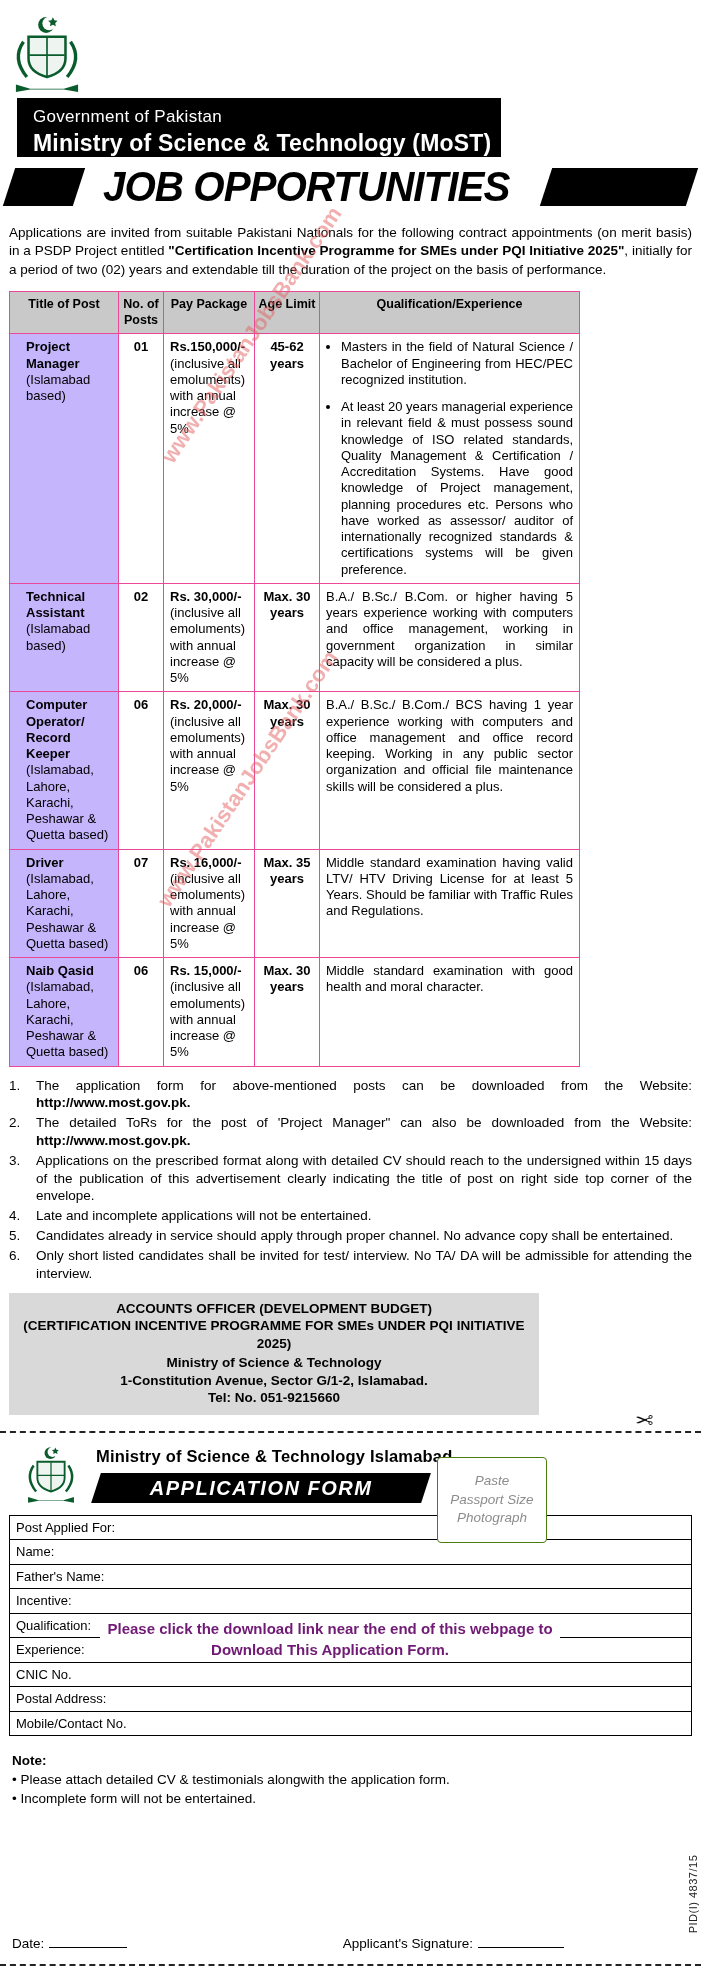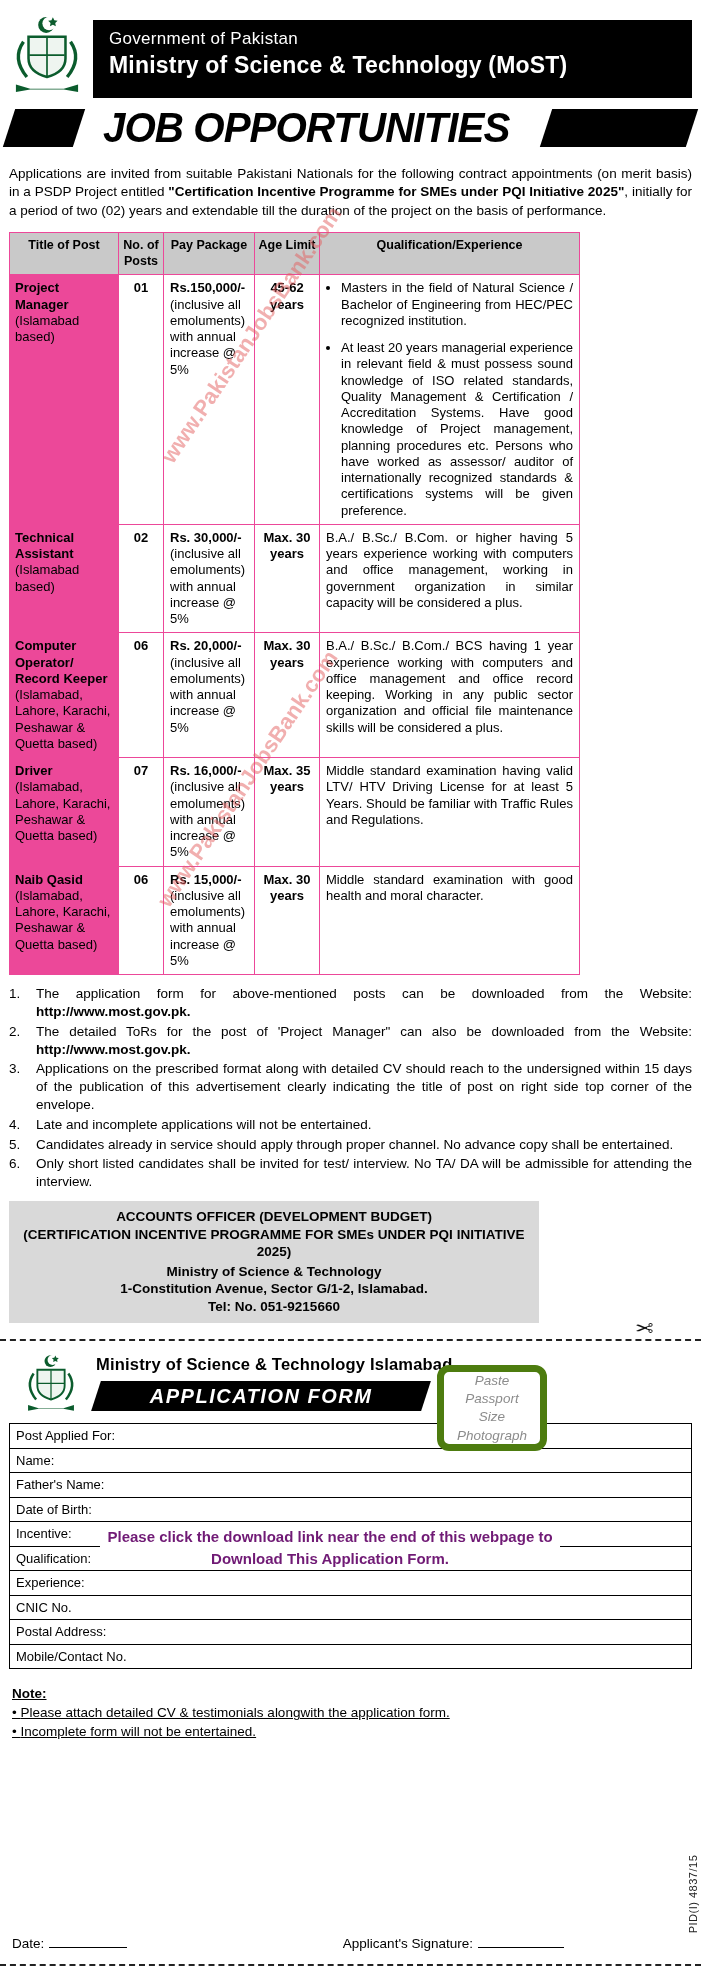--- a/index.html
+++ b/index.html
@@ -1,42 +1,42 @@
 <!DOCTYPE html>
 <html><head>
 <meta charset="utf-8">
 <style>
   * { margin:0; padding:0; box-sizing:border-box; }
   body { background:#777; }
   .page { width:701px; height:1988px; background:#fff; position:relative; overflow:hidden;
           margin:0 auto; font-family:"Liberation Sans", sans-serif; color:#000; }
 
   
-  .masthead { display:flex; align-items:flex-end; margin:14px 9px 0; }
+  .masthead { display:flex; align-items:flex-start; margin:14px 9px 0;flex-direction:column; }
   .emblem-large { width:76px; height:84px; flex:none; }
   .mast-bar { flex:1; background:#000; height:78px; color:#fff; padding:9px 10px 0 16px; margin-left:8px; }
   .gov-line { font-size:17px; letter-spacing:.3px; }
   .ministry-line { font-size:23px; font-weight:bold; margin-top:3px; letter-spacing:.2px; }
 
   .job-row { display:flex; align-items:center; margin:7px 9px 0; height:46px; }
   .shape { background:#000; height:38px; transform:skewX(-18deg); }
   .shape-left { width:70px; }
   .shape-right { flex:1; margin-left:4px; }
   .job-title { font-size:42px; font-weight:bold; font-style:italic; letter-spacing:-1px;
                margin:0 16px 0 24px; white-space:nowrap; transform:scaleX(.96); transform-origin:left; }
 
   
   .intro { margin:14px 9px 0; font-size:13.5px; line-height:1.36; text-align:justify; }
 
   
   table.jobs { border-collapse:collapse; margin:12px 0 0 9px; width:570px; table-layout:fixed;
                font-size:13px; line-height:1.25; }
   .jobs th, .jobs td { border:1px solid #ec4899; vertical-align:top; padding:5px 6px; }
   .jobs th { background:#c9c9c9; text-align:center; font-size:12.5px; padding:5px 2px; }
-  td.c-title { background:#ec4899; padding-left:5px; padding-right:4px; }
+  td.c-title { background:#c4b5fd; padding-left:16px; padding-right:4px; }
   .post-title { font-weight:bold; }
   td.c-posts { text-align:center; font-weight:bold; }
   .pay-amt { display:block; font-weight:bold; }
   td.c-age { text-align:center; font-weight:bold; }
   td.c-qual { text-align:justify; }
   ul.qual-list { margin:0; padding-left:15px; }
   ul.qual-list li { margin-bottom:11px; }
   ul.qual-list li:last-child { margin-bottom:0; }
 
   
@@ -61,30 +61,30 @@
   .form-section { position:relative; margin:12px 9px 0; }
   .form-head { display:flex; align-items:flex-start; }
   .emblem-small { width:56px; height:62px; margin-left:14px; flex:none; }
   .form-head-right { margin-left:17px; padding-top:2px; }
   .form-ministry { font-size:16.5px; font-weight:bold; letter-spacing:.2px; }
   .form-bar { margin-top:7px; width:330px; height:30px; background:#000; transform:skewX(-18deg);
               display:flex; align-items:center; justify-content:center; }
   .form-bar-text { transform:skewX(18deg); color:#fff; font-weight:bold; font-style:italic;
                    font-size:20px; letter-spacing:1.5px; white-space:nowrap; }
   .photo-box { position:absolute; left:428px; top:12px; width:110px; height:86px; background:#fff;
-               border:7px solid #4d7c0f; border-radius:12px; z-index:6; display:flex; align-items:center;
+               border:1px solid #4d7c0f; border-radius:4px; z-index:6; display:flex; align-items:center;
                justify-content:center; text-align:center; color:#8c8c8c; font-style:italic;
                font-size:13.5px; line-height:1.35; padding:4px 10px; }
   .form-rows { position:relative; margin-top:8px; border:1px solid #000; border-bottom:none; }
   .form-row { border-bottom:1px solid #000; height:24.5px; line-height:23px; padding-left:6px;
               font-size:13px; background:#fff; }
   .download-notice { position:absolute; left:90px; top:101px; width:460px; height:45px; background:#fff;
                      z-index:5; color:#701a75; font-weight:bold; font-size:15px; line-height:1.45;
                      text-align:center; display:flex; align-items:center; justify-content:center; }
-  .form-note { margin:16px 0 0 3px; font-size:13.5px; line-height:1.4;text-decoration:underline; }
+  .form-note { margin:16px 0 0 3px; font-size:13.5px; line-height:1.4; }
   .fn-label { font-weight:bold; }
   .fn-item::before { content:"• "; }
 
   
   .sig-row { position:absolute; left:12px; right:12px; top:1936px; font-size:13.5px; display:flex; }
   .uline { display:inline-block; border-bottom:1.5px solid #000; height:2px; margin-left:5px; }
   .u-date { width:78px; }
   .u-sig { width:86px; }
   .sig-field { margin-left:auto; margin-right:125px; }
   .bottom-dash { position:absolute; left:0; right:0; top:1964px; border-top:2px dashed #222; }
@@ -288,21 +288,20 @@
         </div>
       </div>
     </div>
 
     <div class="photo-box">Paste Passport Size Photograph</div>
 
     <div class="form-rows">
       <div class="form-row"><span>Post Applied For:</span></div>
       <div class="form-row"><span>Name:</span></div>
       <div class="form-row"><span>Father's Name:</span></div>
-      <div class="form-row"><span>Date of Birth:</span></div>
       <div class="form-row"><span>Incentive:</span></div>
       <div class="form-row"><span>Qualification:</span></div>
       <div class="form-row"><span>Experience:</span></div>
       <div class="form-row"><span>CNIC No.</span></div>
       <div class="form-row"><span>Postal Address:</span></div>
       <div class="form-row"><span>Mobile/Contact No.</span></div>
       <div class="download-notice">Please click the download link near the end of this webpage to Download This Application Form.</div>
     </div>
 
     <div class="form-note">

